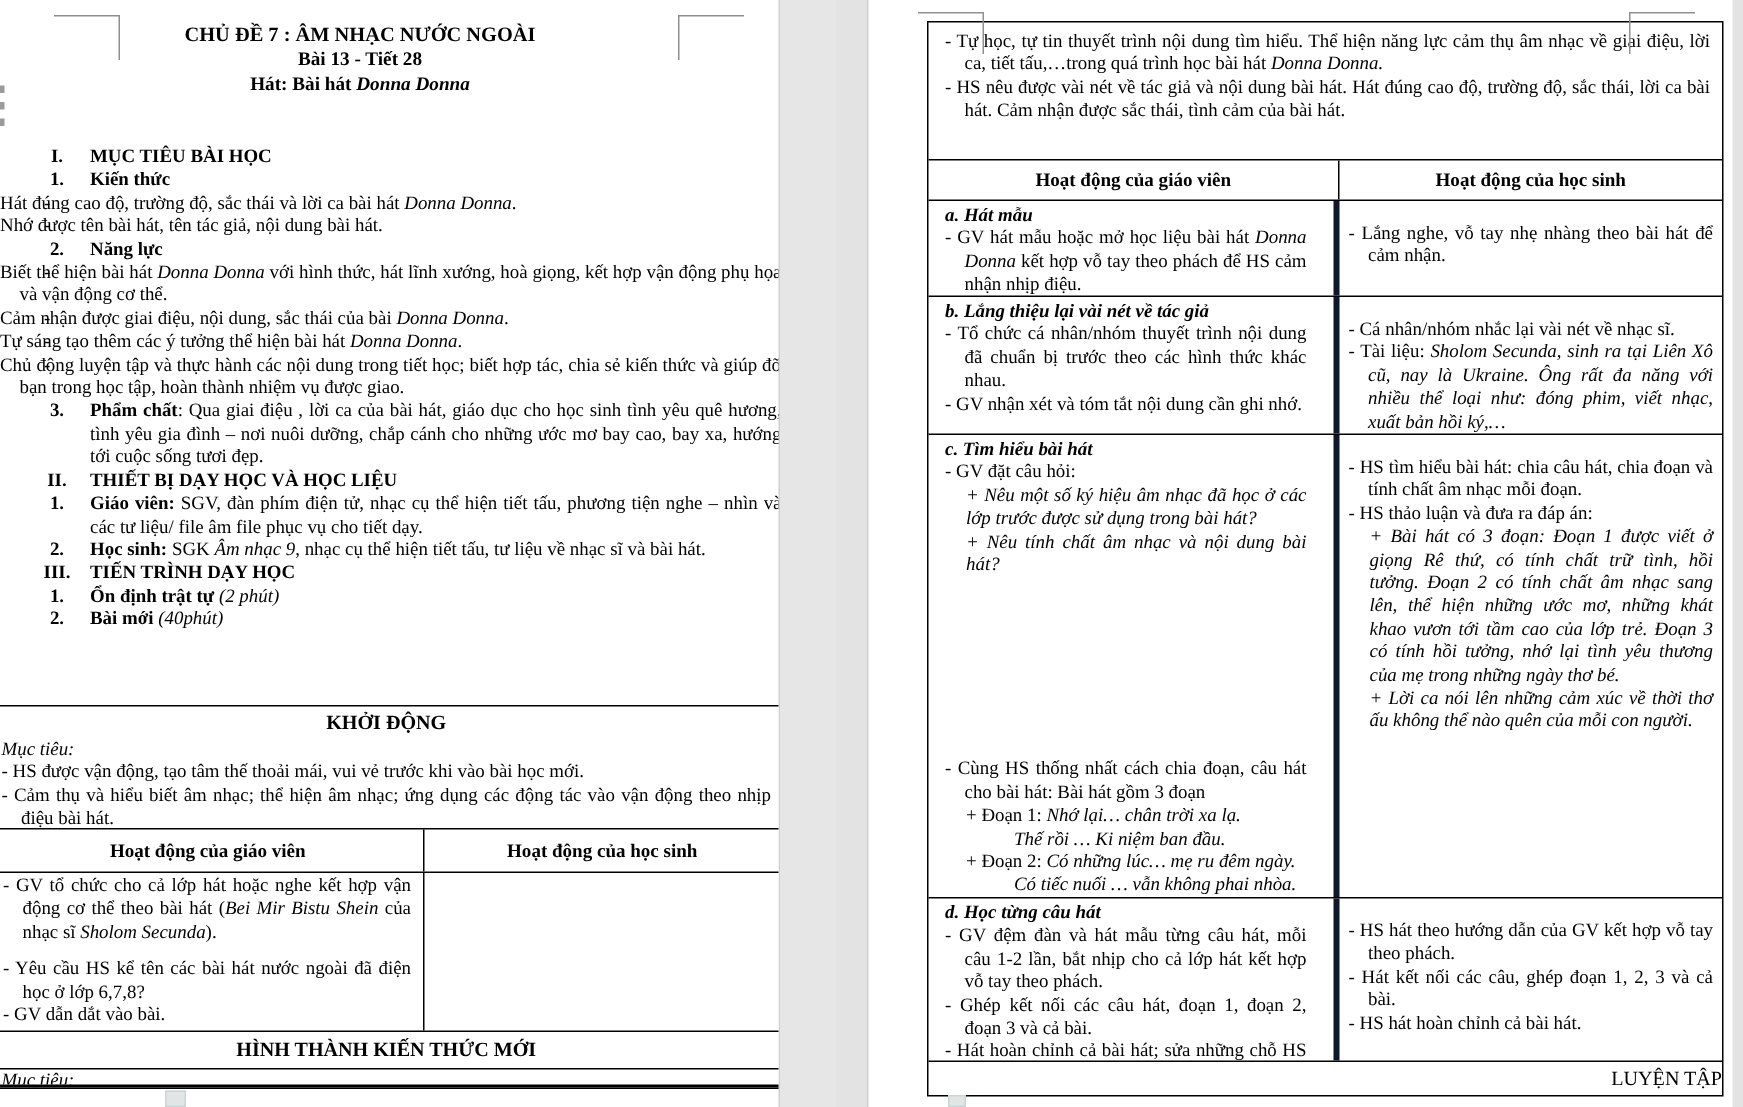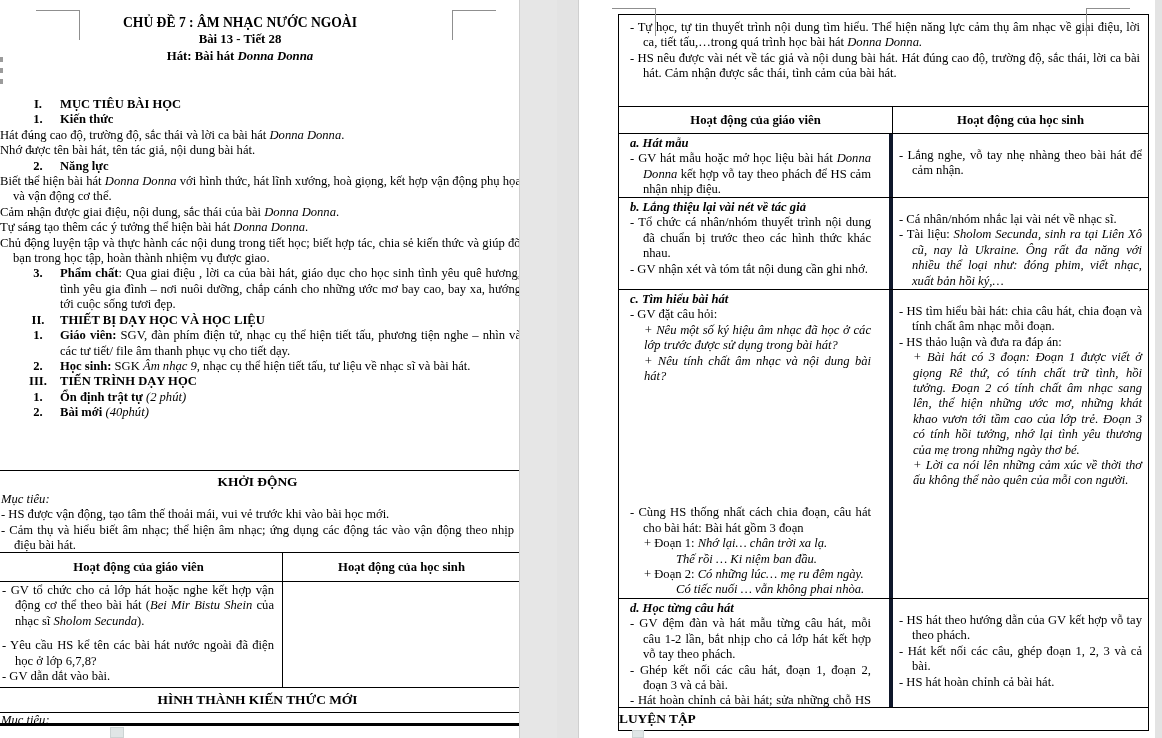--- a/index.html
+++ b/index.html
@@ -56,21 +56,21 @@
   .sc > :first-child{margin-top:12px}
   #rowA{height:64px}
   #rowB{height:92px}
   #rowC{height:309px}
   #rowD{height:109px}
   .rhead{font-weight:bold;font-style:italic}
   .dash{padding-left:13px;text-indent:-13px}
   .plus{padding-left:14px}
   .cont{padding-left:46px;font-style:italic}
   .spacer-c{height:121px}
-  .rt-foot{height:22px;text-align:left;font-weight:bold;font-size:13.4px;line-height:21px}
+  .rt-foot{height:22px;text-align:right;font-weight:normal;font-size:13.4px;line-height:21px}
 
   
   .crop{position:absolute;background:#8f8f8f}
   .edge-dash{position:absolute;left:0;width:3px;height:5px;background:#9b9b9b}
   .bsq{position:absolute;background:#e0e6e6;border:1px solid #ccd4d4}
 </style>
 </head>
 <body>
 
 <div class="gap"></div>
@@ -88,21 +88,21 @@
     <div class="oli hd"><span class="m">1.</span><span><span>Kiến thức</span></span></div>
     <div class="oli dash"><span class="m">-</span><span><span>Hát đúng cao độ, trường độ, sắc thái và lời ca bài hát </span><span class="s-i">Donna Donna</span><span>.</span></span></div>
     <div class="oli dash"><span class="m">-</span><span><span>Nhớ được tên bài hát, tên tác giả, nội dung bài hát.</span></span></div>
     <div class="oli hd"><span class="m">2.</span><span><span>Năng lực</span></span></div>
     <div class="oli dash"><span class="m">-</span><span><span>Biết thể hiện bài hát </span><span class="s-i">Donna Donna</span><span> với hình thức, hát lĩnh xướng, hoà giọng, kết hợp vận động phụ họa và vận động cơ thể.</span></span></div>
     <div class="oli dash"><span class="m">-</span><span><span>Cảm nhận được giai điệu, nội dung, sắc thái của bài </span><span class="s-i">Donna Donna</span><span>.</span></span></div>
     <div class="oli dash"><span class="m">-</span><span><span>Tự sáng tạo thêm các ý tưởng thể hiện bài hát </span><span class="s-i">Donna Donna</span><span>.</span></span></div>
     <div class="oli dash"><span class="m">-</span><span><span>Chủ động luyện tập và thực hành các nội dung trong tiết học; biết hợp tác, chia sẻ kiến thức và giúp đỡ bạn trong học tập, hoàn thành nhiệm vụ được giao.</span></span></div>
     <div class="oli"><span class="m">3.</span><span><span class="s-b">Phẩm chất</span><span>: Qua giai điệu , lời ca của bài hát, giáo dục cho học sinh tình yêu quê hương, tình yêu gia đình – nơi nuôi dưỡng, chắp cánh cho những ước mơ bay cao, bay xa, hướng tới cuộc sống tươi đẹp.</span></span></div>
     <div class="oli hd"><span class="m">II.</span><span><span>THIẾT BỊ DẠY HỌC VÀ HỌC LIỆU</span></span></div>
-    <div class="oli"><span class="m">1.</span><span><span class="s-b">Giáo viên:</span><span> SGV, đàn phím điện tử, nhạc cụ thể hiện tiết tấu, phương tiện nghe – nhìn và các tư tiết/ file âm thanh phục vụ cho tiết dạy.</span></span></div>
+    <div class="oli"><span class="m">1.</span><span><span class="s-b">Giáo viên:</span><span> SGV, đàn phím điện tử, nhạc cụ thể hiện tiết tấu, phương tiện nghe – nhìn và các tư liệu/ file âm file phục vụ cho tiết dạy.</span></span></div>
     <div class="oli"><span class="m">2.</span><span><span class="s-b">Học sinh:</span><span> SGK </span><span class="s-i">Âm nhạc 9</span><span>, nhạc cụ thể hiện tiết tấu, tư liệu về nhạc sĩ và bài hát.</span></span></div>
     <div class="oli hd"><span class="m">III.</span><span><span>TIẾN TRÌNH DẠY HỌC</span></span></div>
     <div class="oli"><span class="m">1.</span><span><span class="s-b">Ổn định trật tự </span><span class="s-i">(2 phút)</span></span></div>
     <div class="oli"><span class="m">2.</span><span><span class="s-b">Bài mới </span><span class="s-i">(40phút)</span></span></div>
   </div>
 
   <div class="ltable">
     <div class="lt-r1">
       <div class="sec-title">KHỞI ĐỘNG</div>
       <span class="mt-label">Mục tiêu:</span>

